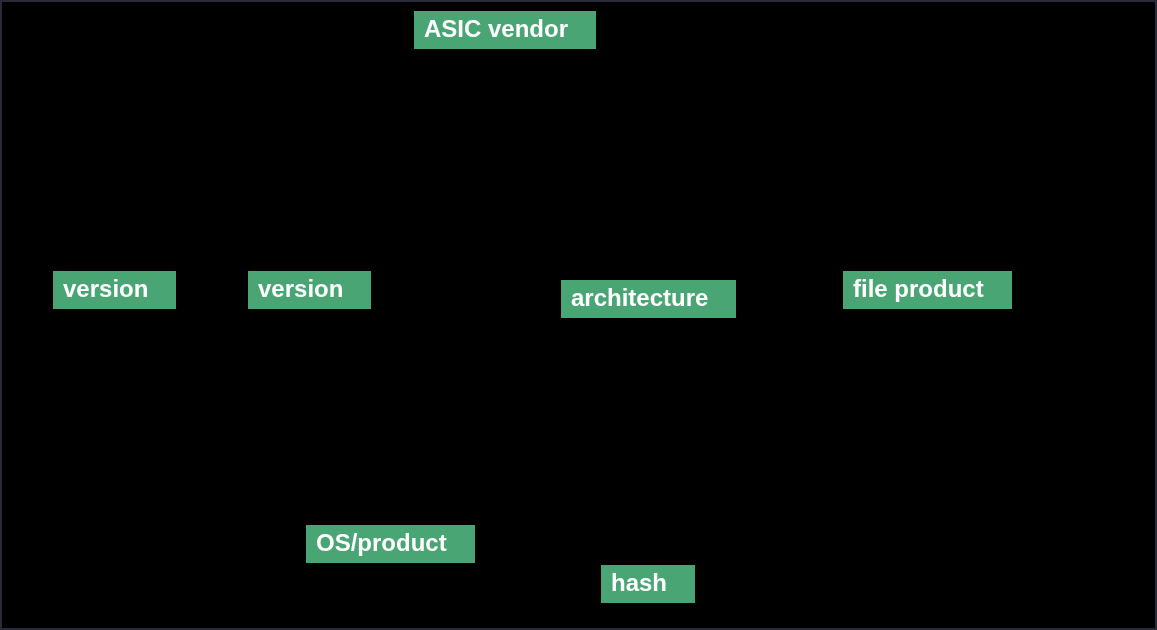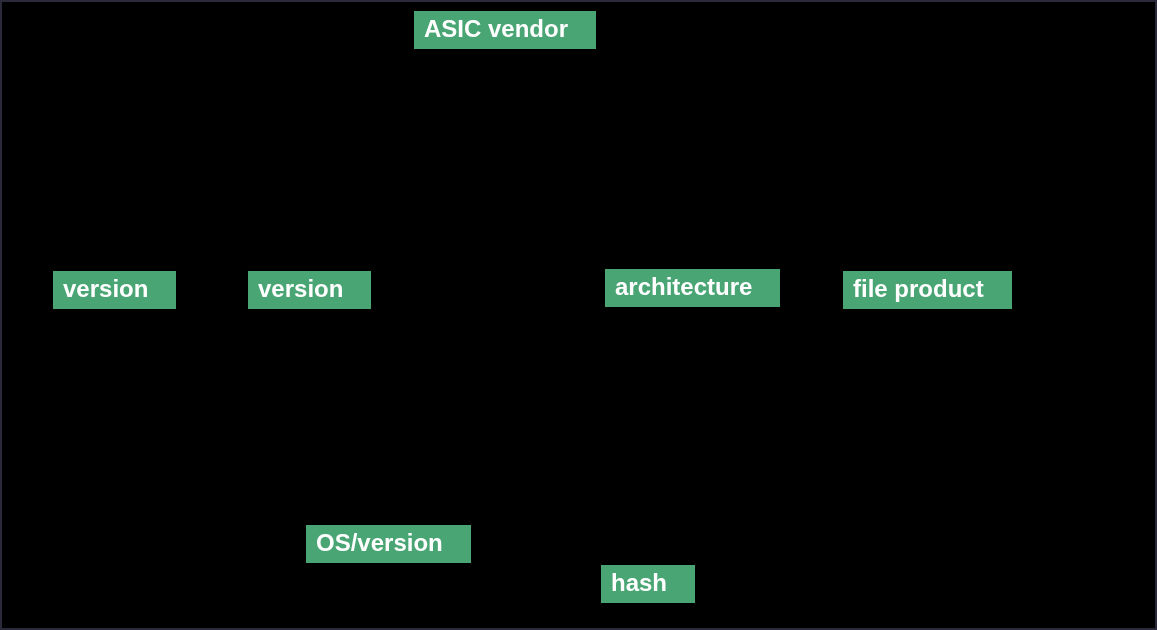--- a/index.html
+++ b/index.html
@@ -42,19 +42,19 @@
 
   <line x1="634" y1="303" x2="632" y2="523" stroke="#000000" stroke-width="2"></line>
 </svg>
 
 <div class="node" style="left:412px; top:9px;">ASIC vendor</div>
 
 <div class="node" style="left:51px; top:269px;">version</div>
 
 <div class="node" style="left:246px; top:269px;">version</div>
 
-<div class="node" style="left:559px; top:267px;margin-left:44px;">architecture</div>
+<div class="node" style="left:559px; top:278px;">architecture</div>
 
 <div class="node" style="left:841px; top:269px;">file product</div>
 
-<div class="node" style="left:304px; top:523px;">OS/version</div>
+<div class="node" style="left:304px; top:523px;">OS/product</div>
 
 <div class="node" style="left:599px; top:523px;margin-top:40px;">hash</div>
 
 </body></html>

